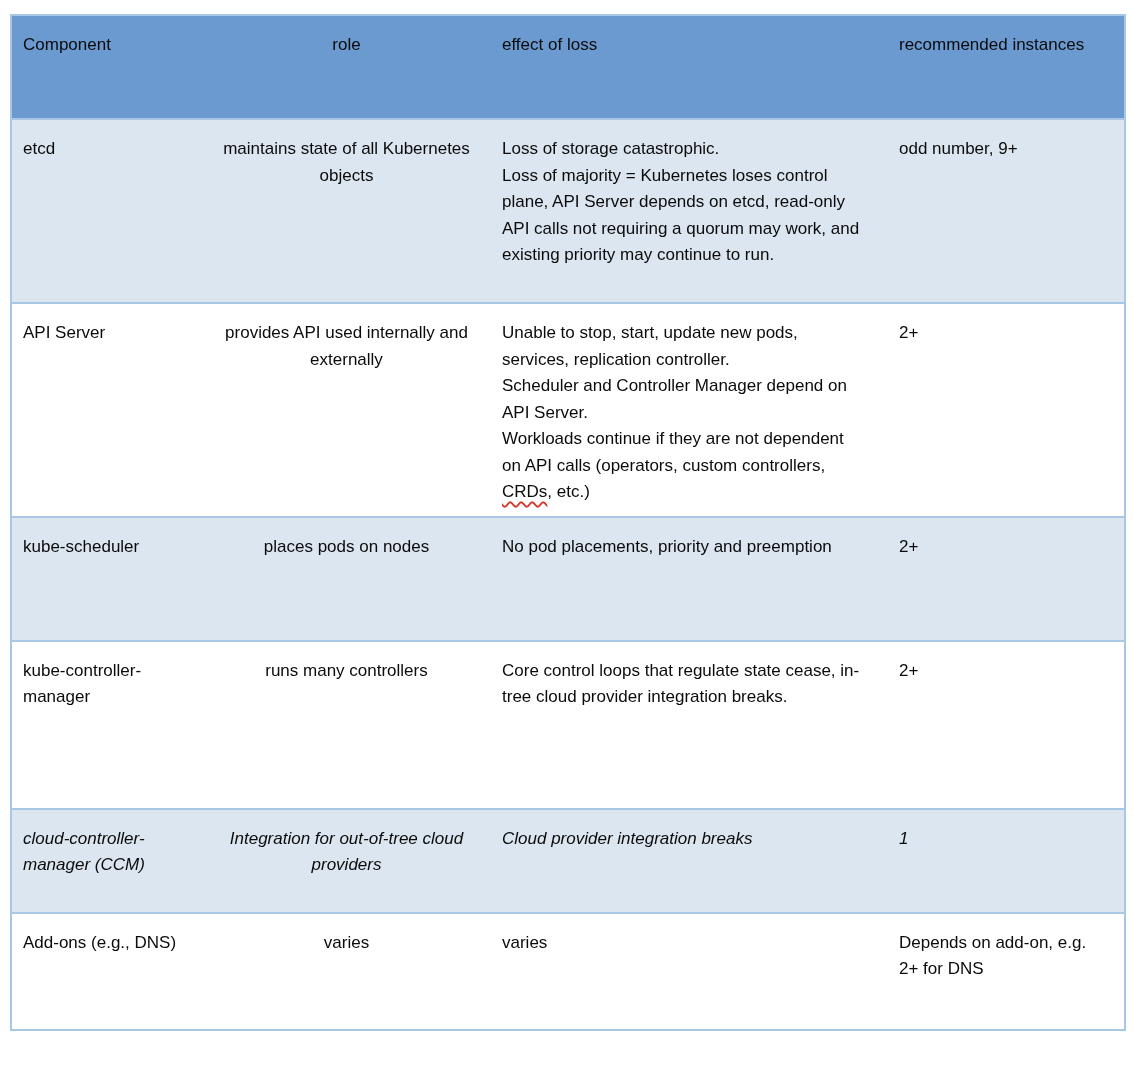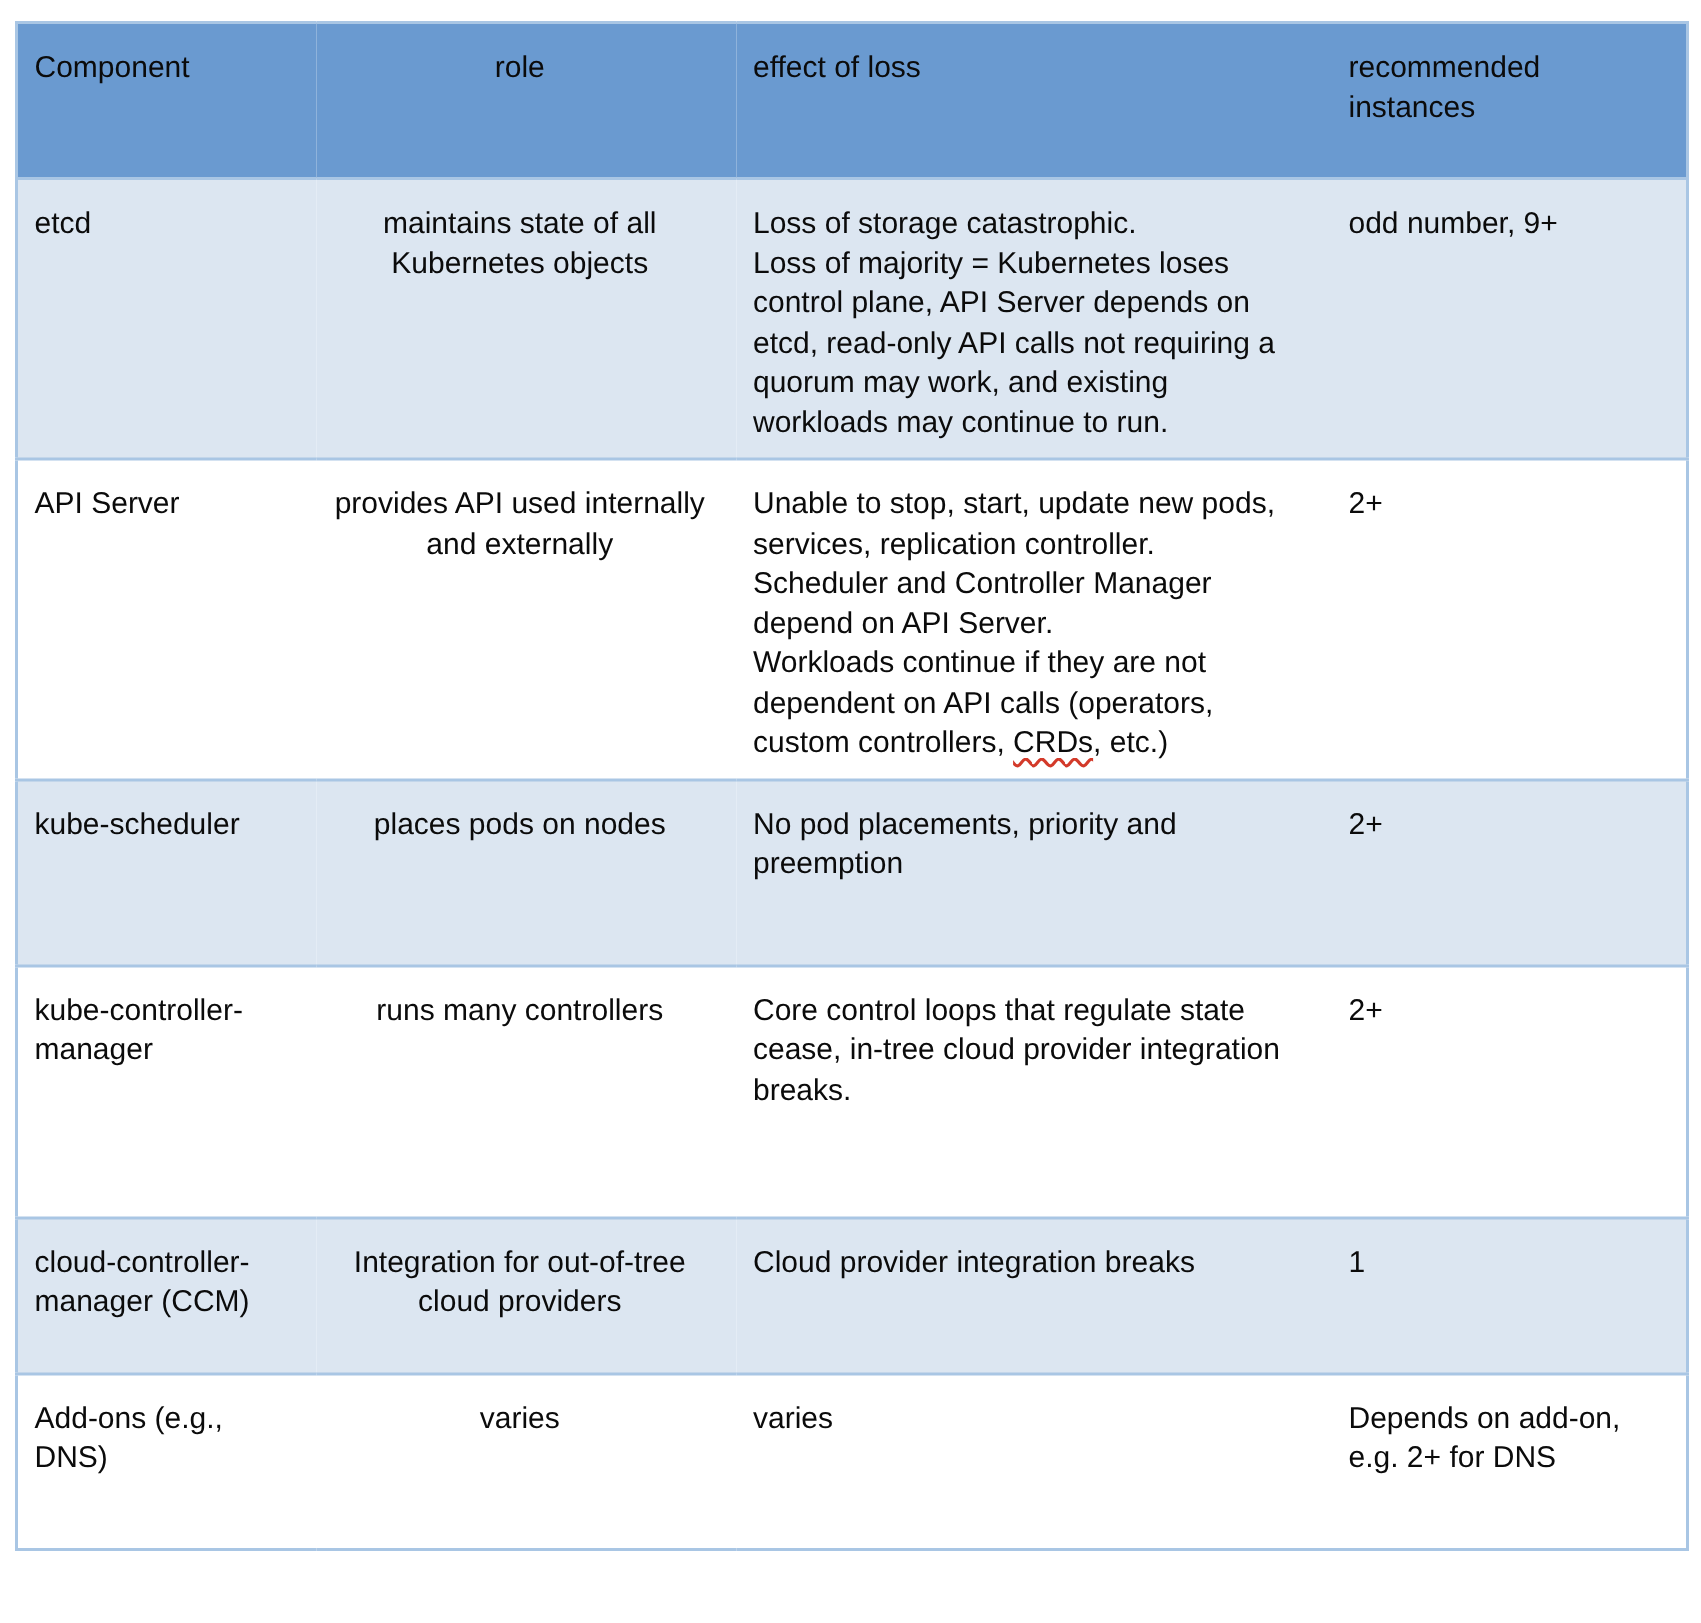--- a/index.html
+++ b/index.html
@@ -17,21 +17,21 @@
     font-family:"Liberation Sans","DejaVu Sans",sans-serif;
     color:var(--text-color);
   }
   .page{position:absolute;left:0;top:0;width:1134px;height:1082px;background:#ffffff;}
   table.k8s{
     position:absolute;left:10px;top:14px;
     width:1114px;
     border-collapse:collapse;
     table-layout:fixed;
     border:2px solid var(--border-color);
-    font-size:20px;
+    font-size:17px;
     line-height:26.5px;
   }
   th,td{
     border-top:2px solid var(--border-color);
     border-bottom:2px solid var(--border-color);
     border-left:0;border-right:0;
     vertical-align:top;
     text-align:left;
     font-weight:400;
     padding:16px 20px 10px 11px;
@@ -39,21 +39,21 @@
     overflow-wrap:break-word;
   }
   thead tr{height:104px;}
   thead th{background:var(--header-bg);}
   tbody tr{background:var(--row-bg);}
   tbody tr:nth-child(odd){background:var(--row-alt-bg);}
   tbody tr:nth-child(1){height:184px;}
   tbody tr:nth-child(2){height:210px;}
   tbody tr:nth-child(3){height:124px;}
   tbody tr:nth-child(4){height:168px;}
-  tbody tr:nth-child(5){height:104px;}
+  tbody tr:nth-child(5){height:104px;font-style:italic;}
   tbody tr:nth-child(6){height:117px;}
   .c1{padding-right:30px;}
   .c2{padding-right:20px;text-align:center;}
   .c3{padding-right:24px;}
   .c4{padding-right:16px;}
   .squiggle{
     text-decoration-line:underline;
     text-decoration-style:wavy;
     text-decoration-color:var(--squiggle-color);
     text-decoration-thickness:2px;
@@ -77,21 +77,21 @@
         <th class="c2">role</th>
         <th class="c3">effect of loss</th>
         <th class="c4">recommended instances</th>
       </tr>
     </thead>
     <tbody>
       <tr>
         <td class="c1">etcd</td>
         <td class="c2">maintains state of all Kubernetes objects</td>
         <td class="c3">Loss of storage catastrophic.
-Loss of majority = Kubernetes loses control plane, API Server depends on etcd, read-only API calls not requiring a quorum may work, and existing workloads may continue to run.</td>
+Loss of majority = Kubernetes loses control plane, API Server depends on etcd, read-only API calls not requiring a quorum may work, and existing priority may continue to run.</td>
         <td class="c4">odd number, 9+</td>
       </tr>
       <tr>
         <td class="c1">API Server</td>
         <td class="c2">provides API used internally and externally</td>
         <td class="c3"><span>Unable to stop, start, update new pods, services, replication controller.
 Scheduler and Controller Manager depend on API Server.
 Workloads continue if they are not dependent on API calls (operators, custom controllers, </span><span class="squiggle">CRDs</span><span>, etc.)</span></td>
         <td class="c4">2+</td>
       </tr>

